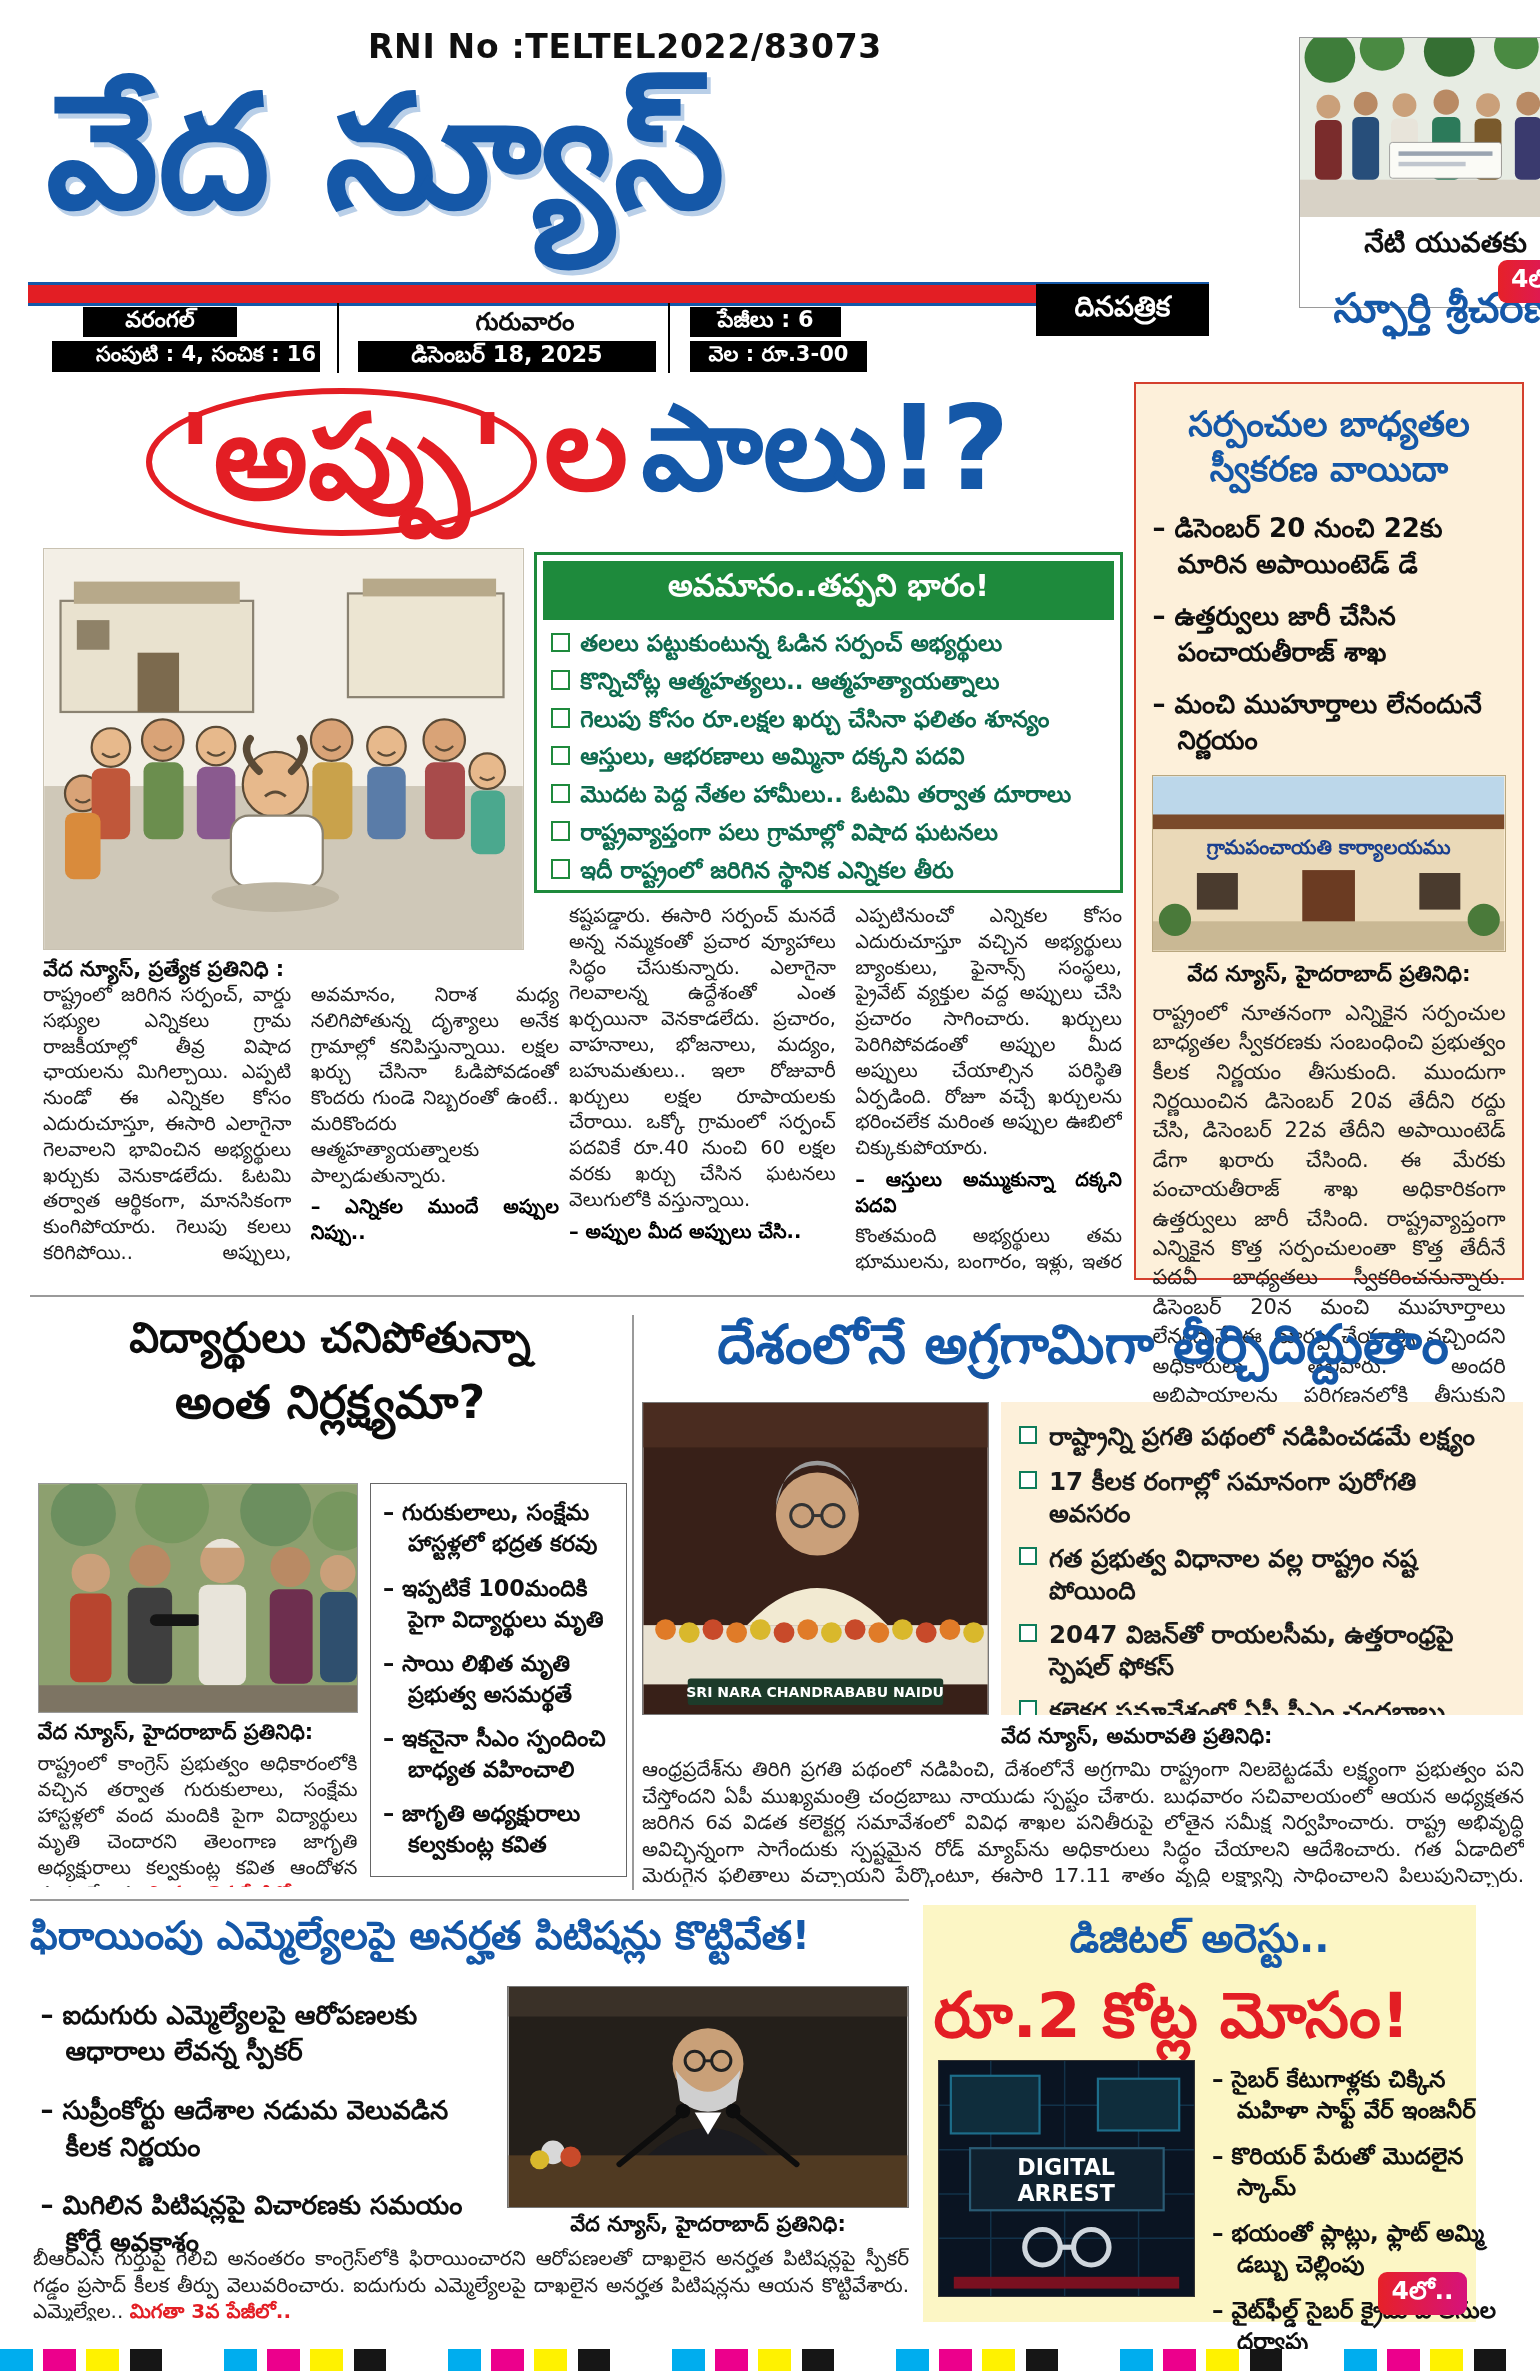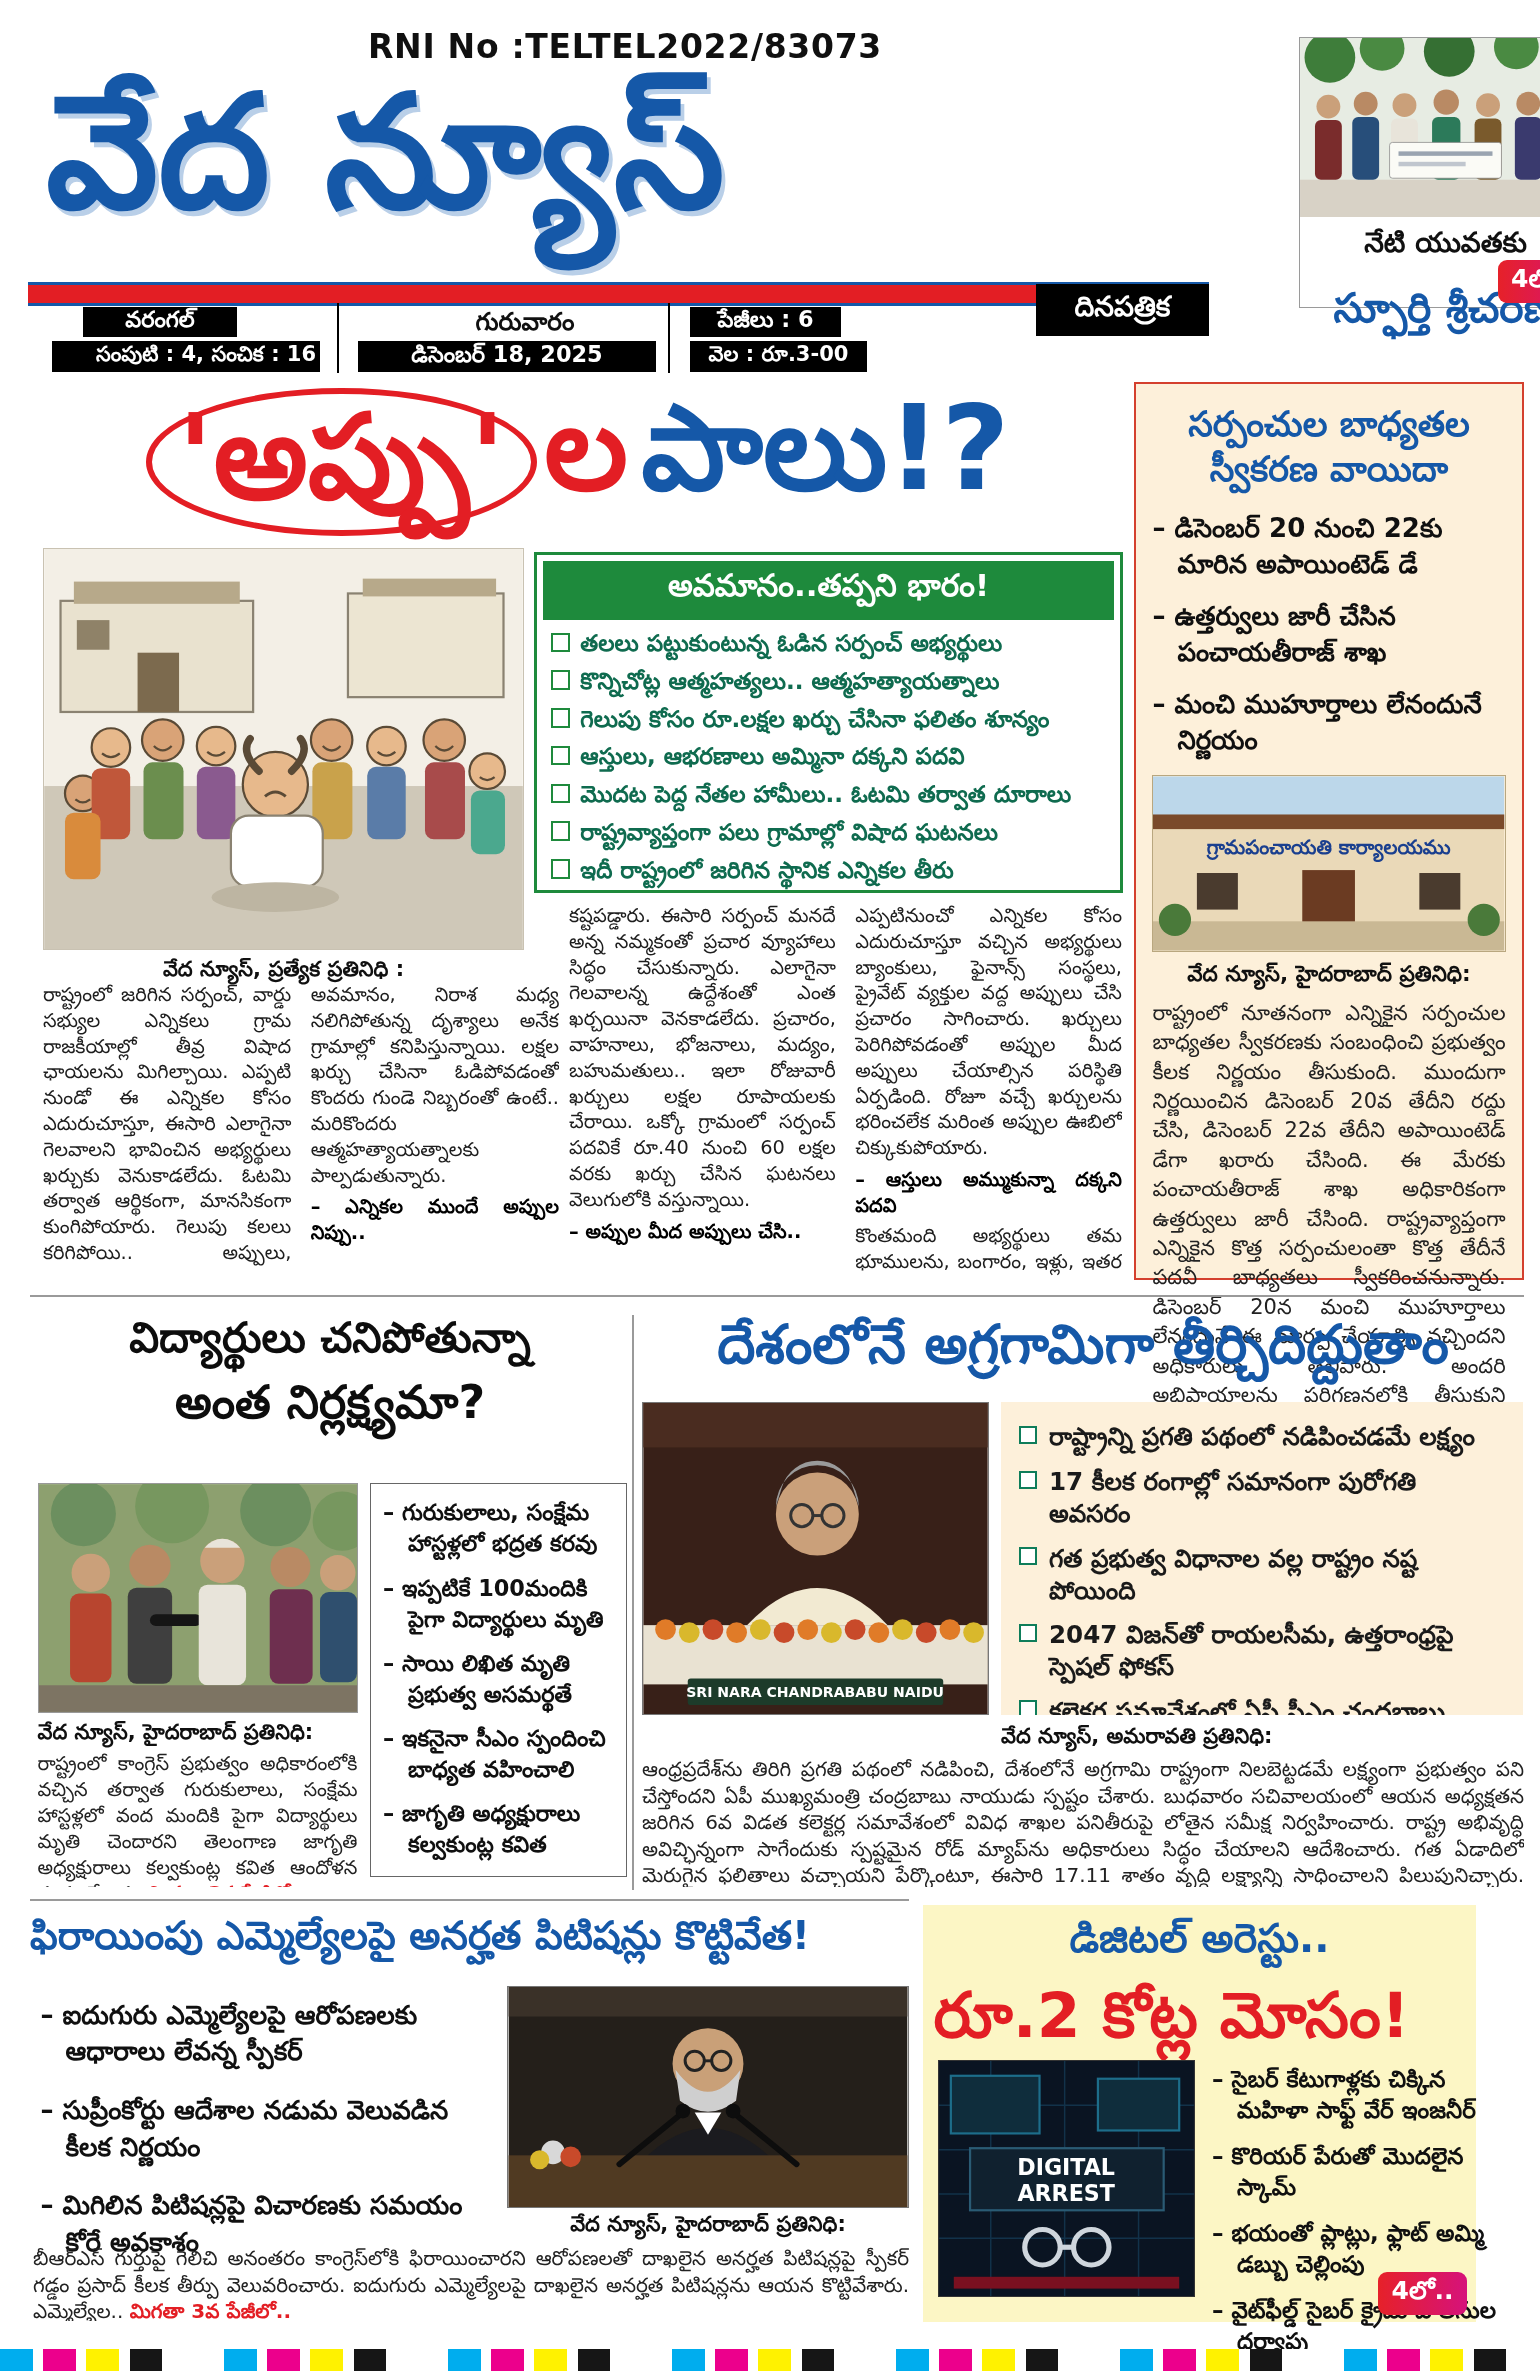--- a/index.html
+++ b/index.html
@@ -29,21 +29,21 @@
   .badge { background:linear-gradient(90deg,#e62129,#d6127b); color:#fff; font-weight:bold; font-size:25px; padding:3.7px 13.4px; border-radius:9px; }
   .promo .badge { position:absolute; right:4.5px; bottom:4.5px; }
 
   
   .lead-hl { top:382px; left:30px; width:1096px; height:160px; display:flex; align-items:center; justify-content:center; font-weight:bold; font-size:118px; white-space:nowrap; overflow:hidden; }
   .lead-hl .oval { color:#e31e24; border:6px solid #e31e24; border-radius:50%; padding:1.5px 25px 10.4px 25px; line-height:1.05; }
   .lead-hl .mid  { color:#e31e24; margin:0 13.4px 0 7.5px; }
   .lead-hl .rest { color:#1558a8; }
 
   .cartoon { top:548px; left:43px; width:481px; height:402px; border:0.7px solid #c9c2b2; }
-  .cartoon-cap { top:957px; left:43px; width:481px; text-align:center; font-size:21px; font-weight:bold; color:#101010; }
+  .cartoon-cap { top:957px; left:43px; width:481px; text-align:left; font-size:21px; font-weight:bold; color:#101010; }
 
   .greenbox { top:552px; left:534px; width:589px; height:341px; border:3px solid #1e8a3c; background:#fff; padding:6px; }
   .greenbox .hd { background:#1e8a3c; color:#fff; font-size:31px; font-weight:bold; text-align:center; padding:6px 0 9px 0; margin-bottom:9px; }
   .gitem { display:flex; gap:10.4px; font-size:23px; font-weight:600; color:#0f6b4f; margin:0 7.5px 9px 7.5px; line-height:1.25; }
   .gcheck { flex:0 0 auto; width:19.4px; height:19.4px; border:2.2px solid #1e8a3c; margin-top:3.7px; background:#fff; }
 
   .lead-left  { top:982px; left:43px;  width:516px; height:297px; overflow:hidden; column-count:2; column-gap:19.4px; font-size:19.4px; line-height:1.33; color:#1d1d1d; }
   .lead-right { top:903px; left:569px; width:553px; height:376px; overflow:hidden; column-count:2; column-gap:19.4px; font-size:19.4px; line-height:1.33; color:#1d1d1d; }
   .subhead { font-weight:bold; color:#000; margin:6px 0 4.5px 0; }
 

